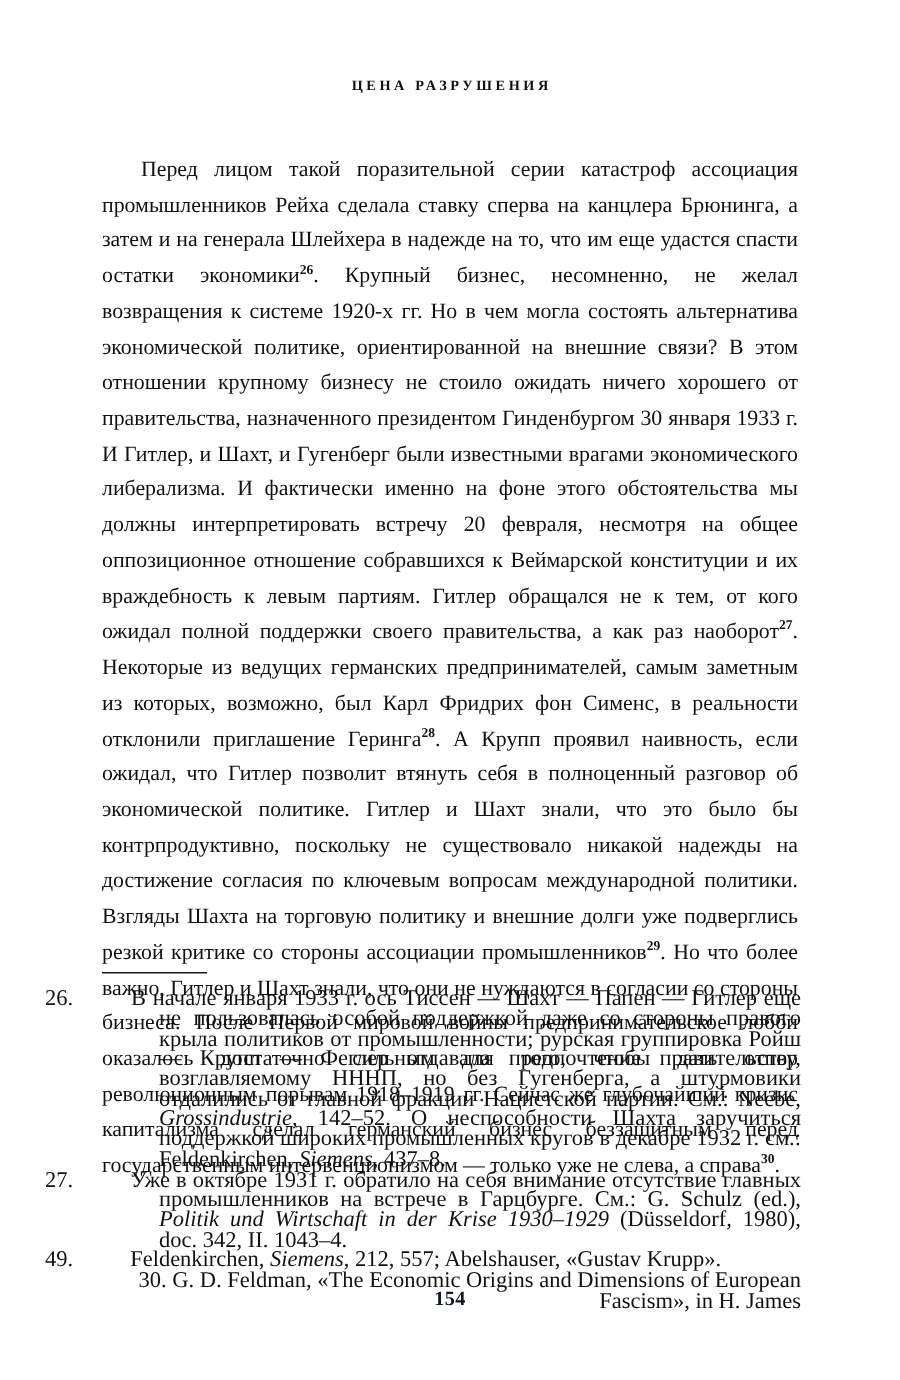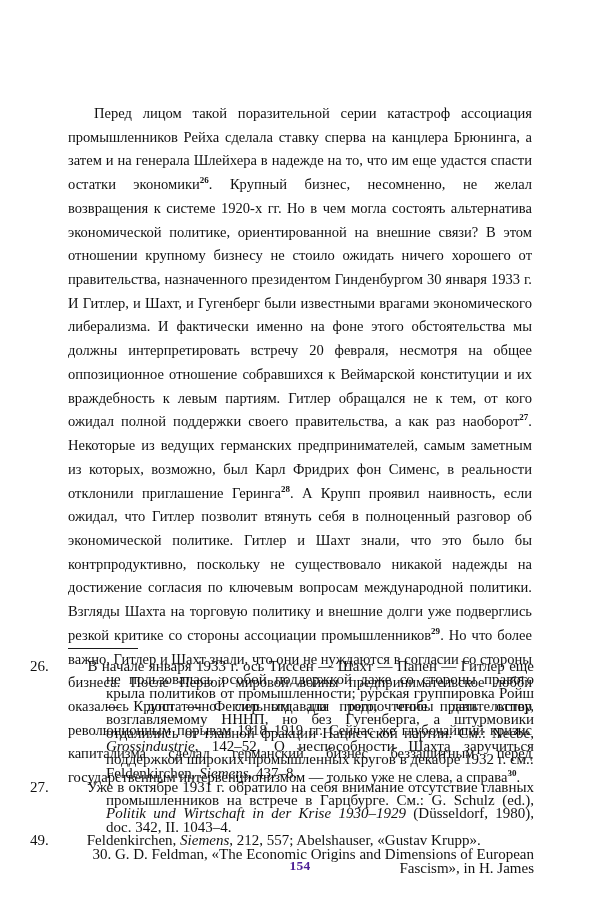--- a/index.html
+++ b/index.html
@@ -107,28 +107,29 @@
   
   .folio {
     position: absolute;
     top: 858px;
     left: 0;
     width: 600px;
     text-align: center;
     font-size: 13.5px;
     font-weight: bold;
     letter-spacing: 0.3px;
-    color: #4c1d95;
+    color: #0f172a;
   }
 </style>
 </head>
 <body>
 
 <div class="page">
 
+  <div class="running-head">Цена разрушения</div>
 
   <div class="body-col">
     <p class="body-par">Перед лицом такой поразительной серии катастроф ассоциация промышленников Рейха сделала ставку сперва на канцлера Брюнинга, а затем и на генерала Шлейхера в надежде на то, что им еще удастся спасти остатки экономики<sup>26</sup>. Крупный бизнес, несомненно, не желал возвращения к системе 1920‑х гг. Но в чем могла состоять альтернатива экономической политике, ориентированной на внешние связи? В этом отношении крупному бизнесу не стоило ожидать ничего хорошего от правительства, назначенного президентом Гинденбургом 30 января 1933 г. И Гитлер, и Шахт, и Гугенберг были известными врагами экономического либерализма. И фактически именно на фоне этого обстоятельства мы должны интерпретировать встречу 20 февраля, несмотря на общее оппозиционное отношение собравшихся к Веймарской конституции и их враждебность к левым партиям. Гитлер обращался не к тем, от кого ожидал полной поддержки своего правительства, а как раз наоборот<sup>27</sup>. Некоторые из ведущих германских предпринимателей, самым заметным из которых, возможно, был Карл Фридрих фон Сименс, в реальности отклонили приглашение Геринга<sup>28</sup>. А Крупп проявил наивность, если ожидал, что Гитлер позволит втянуть себя в полноценный разговор об экономической политике. Гитлер и Шахт знали, что это было бы контрпродуктивно, поскольку не существовало никакой надежды на достижение согласия по ключевым вопросам международной политики. Взгляды Шахта на торговую политику и внешние долги уже подверглись резкой критике со стороны ассоциации промышленников<sup>29</sup>. Но что более важно, Гитлер и Шахт знали, что они не нуждаются в согласии со стороны бизнеса. После Первой мировой войны предпринимательское лобби оказалось достаточно сильным для того, чтобы дать отпор революционным порывам 1918–1919 гг. Сейчас же глубочайший кризис капитализма сделал германский бизнес беззащитным перед государственным интервенционизмом — только уже не слева, а справа<sup>30</sup>.</p>
   </div>
 
   <div class="fn-rule"></div>
 
   <div class="footnotes">
 
   <p class="fn"><span class="fn-num">26.</span><span> В начале января 1933 г. ось Тиссен — Шахт — Папен — Гитлер еще не пользовалась особой поддержкой даже со стороны правого крыла политиков от промышленности; рурская группировка Ройш — Крупп — Феглер отдавала предпочтение правительству, возглавляемому НННП, но без Гугенберга, а штурмовики отдалились от главной фракции Нацистской партии. См.: Neebe, <i>Grossindustrie</i>, 142–52. О неспособности Шахта заручиться поддержкой широких промышленных кругов в декабре 1932 г. см.: Feldenkirchen, <i>Siemens</i>, 437–8.</span></p>

